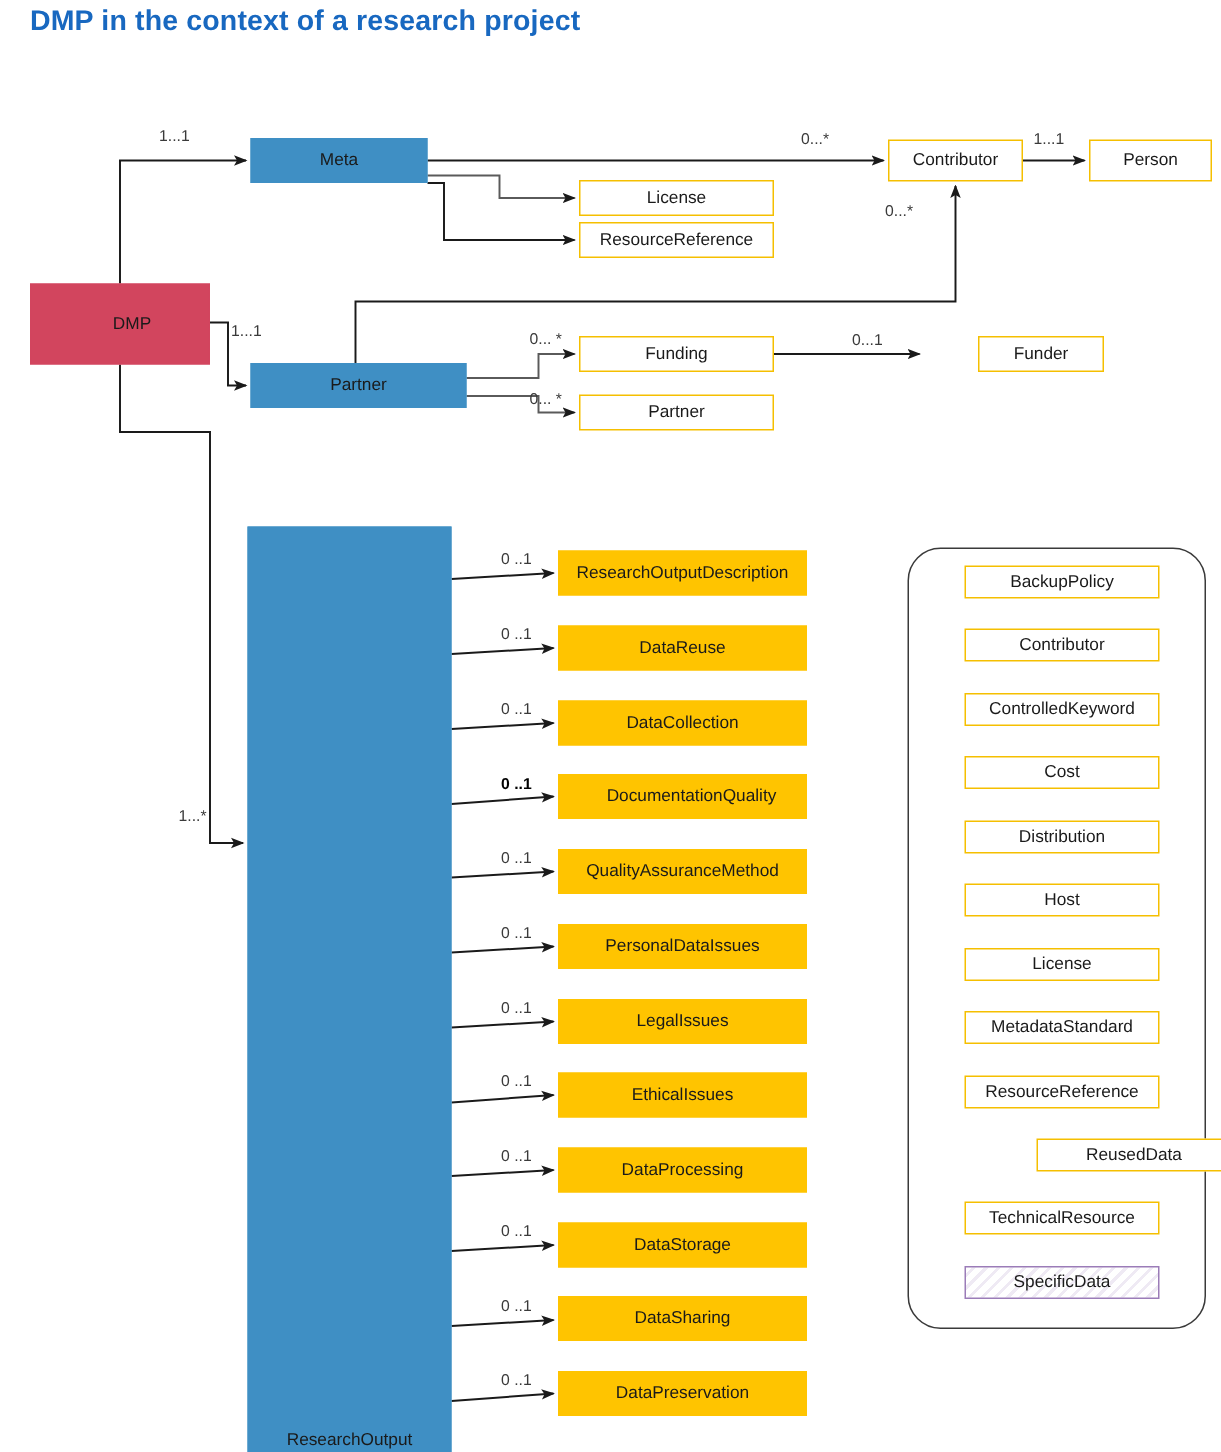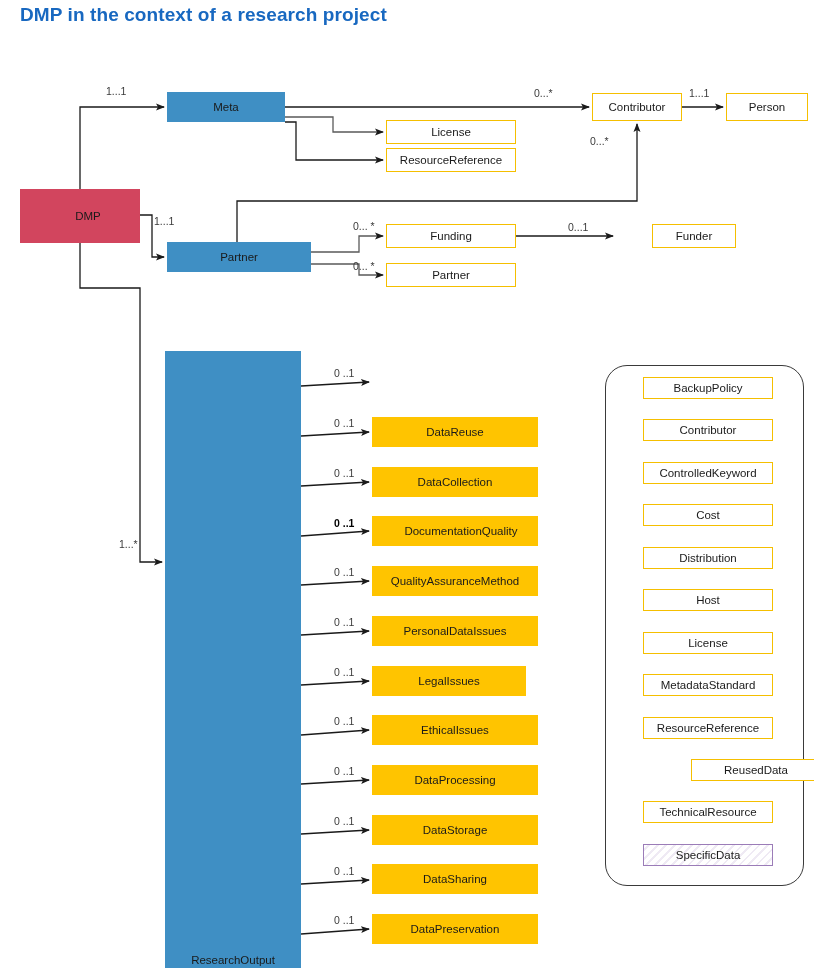--- a/index.html
+++ b/index.html
@@ -144,36 +144,39 @@
   <div class="node outline" style="left:386px;top:224px;width:130px;height:24px;">
     <span>Funding</span>
   </div>
   <div class="node outline" style="left:386px;top:263px;width:130px;height:24px;">
     <span>Partner</span>
   </div>
   <div class="node outline" style="left:616px;top:224px;width:84px;height:24px;margin-left:36px;">
     <span>Funder</span>
   </div>
 
+  <div class="node amber" style="left:372px;top:367px;width:166px;height:30px;">
+    <span>ResearchOutputDescription</span>
+    </div>
   <div class="node amber" style="left:372px;top:417px;width:166px;height:30px;">
     <span>DataReuse</span>
     </div>
   <div class="node amber" style="left:372px;top:467px;width:166px;height:30px;">
     <span>DataCollection</span>
     </div>
   <div class="node amber" style="left:372px;top:516px;width:166px;height:30px;padding-left:12px;">
     <span>DocumentationQuality</span>
     </div>
   <div class="node amber" style="left:372px;top:566px;width:166px;height:30px;">
     <span>QualityAssuranceMethod</span>
     </div>
   <div class="node amber" style="left:372px;top:616px;width:166px;height:30px;">
     <span>PersonalDataIssues</span>
     </div>
-  <div class="node amber" style="left:372px;top:666px;width:154px;height:30px;">
+  <div class="node amber" style="left:372px;top:666px;width:166px;height:30px;">
     <span>LegalIssues</span>
     </div>
   <div class="node amber" style="left:372px;top:715px;width:166px;height:30px;">
     <span>EthicalIssues</span>
     </div>
   <div class="node amber" style="left:372px;top:765px;width:166px;height:30px;">
     <span>DataProcessing</span>
     </div>
   <div class="node amber" style="left:372px;top:815px;width:166px;height:30px;">
     <span>DataStorage</span>

